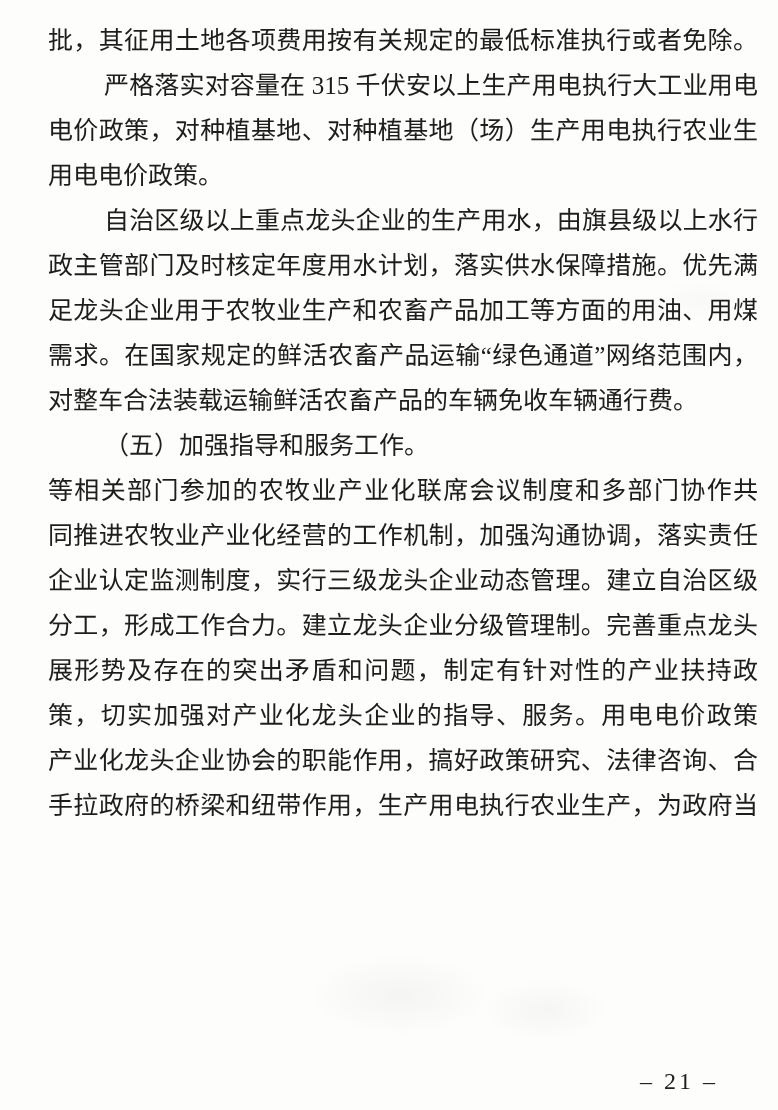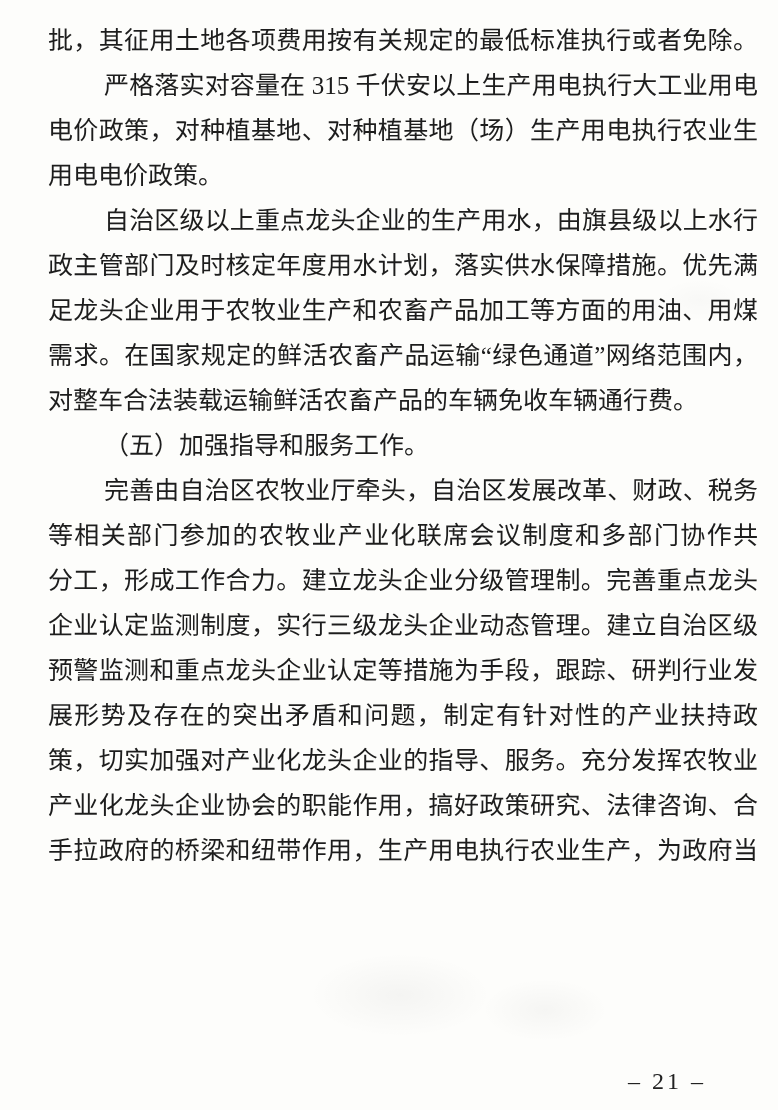--- a/index.html
+++ b/index.html
@@ -43,21 +43,21 @@
     overflow: hidden;
   }
   .line.indent {
     text-indent: 56px;
   }
   .line.bold {
     font-weight: 400;
   }
   .pagenum {
     position: absolute;
-    right: 72px;
+    right: 60px;
     top: 1068px;
     font-size: 24px;
     letter-spacing: 3px;
     color: #222222;
   }
 </style>
 </head>
 <body>
 
 <div class="page">
@@ -65,24 +65,23 @@
       <div class="line fill">批，其征用土地各项费用按有关规定的最低标准执行或者免除。</div>
       <div class="line fill indent">严格落实对容量在 315 千伏安以上生产用电执行大工业用电</div>
       <div class="line fill">电价政策，对种植基地、对种植基地（场）生产用电执行农业生产</div>
       <div class="line">用电电价政策。</div>
       <div class="line fill indent">自治区级以上重点龙头企业的生产用水，由旗县级以上水行</div>
       <div class="line fill">政主管部门及时核定年度用水计划，落实供水保障措施。优先满</div>
       <div class="line fill">足龙头企业用于农牧业生产和农畜产品加工等方面的用油、用煤</div>
       <div class="line fill">需求。在国家规定的鲜活农畜产品运输“绿色通道”网络范围内，</div>
       <div class="line">对整车合法装载运输鲜活农畜产品的车辆免收车辆通行费。</div>
       <div class="line indent bold">（五）加强指导和服务工作。</div>
-      <div class="line fill indent">完善由自治区农牧业厅牵头，自治区发展改革、财政、税务</div>
       <div class="line fill">等相关部门参加的农牧业产业化联席会议制度和多部门协作共</div>
+      <div class="line fill">同推进农牧业产业化经营的工作机制，加强沟通协调，落实责任</div>
+      <div class="line fill">企业认定监测制度，实行三级龙头企业动态管理。建立自治区级</div>
       <div class="line fill">分工，形成工作合力。建立龙头企业分级管理制。完善重点龙头</div>
-      <div class="line fill">企业认定监测制度，实行三级龙头企业动态管理。建立自治区级</div>
-      <div class="line fill">预警监测和重点龙头企业认定等措施为手段，跟踪、研判行业发</div>
       <div class="line fill">展形势及存在的突出矛盾和问题，制定有针对性的产业扶持政</div>
-      <div class="line fill">策，切实加强对产业化龙头企业的指导、服务。充分发挥农牧业</div>
+      <div class="line fill">策，切实加强对产业化龙头企业的指导、服务。用电电价政策</div>
       <div class="line fill">产业化龙头企业协会的职能作用，搞好政策研究、法律咨询、合</div>
       <div class="line fill">手拉政府的桥梁和纽带作用，生产用电执行农业生产，为政府当好</div>
     </div>
   <div class="pagenum">– 21 –</div>
 </div>
 
 </body></html>

